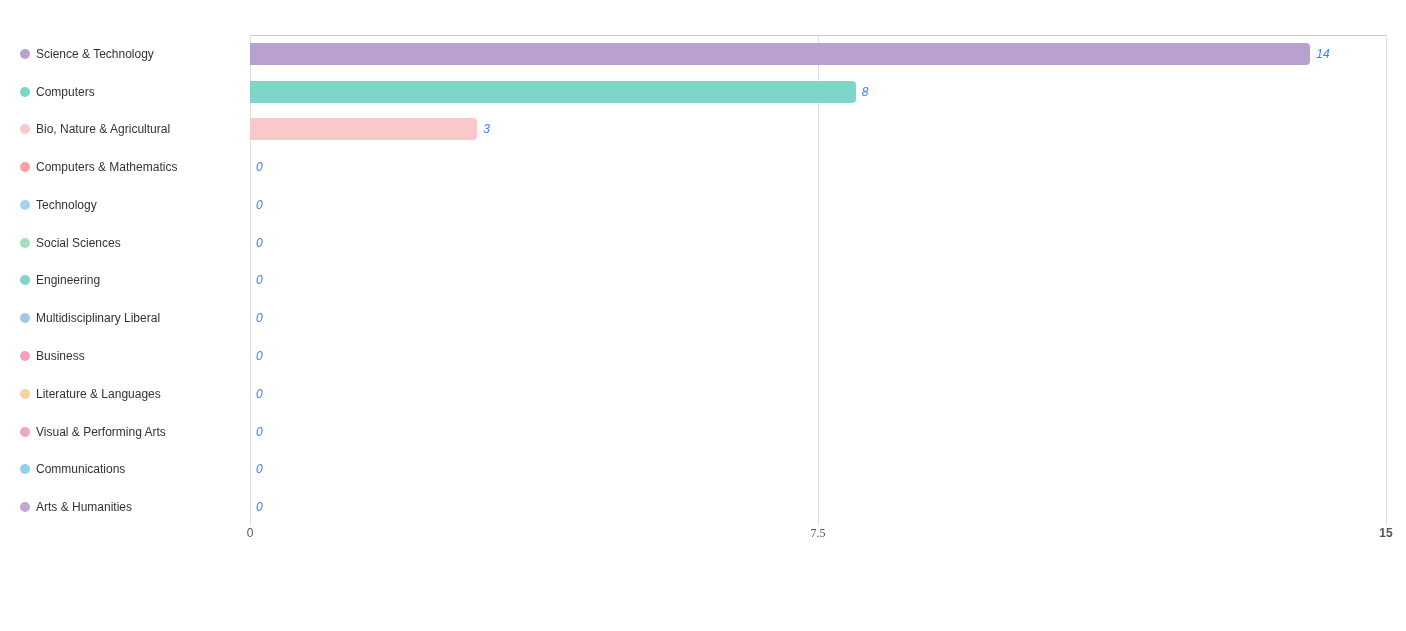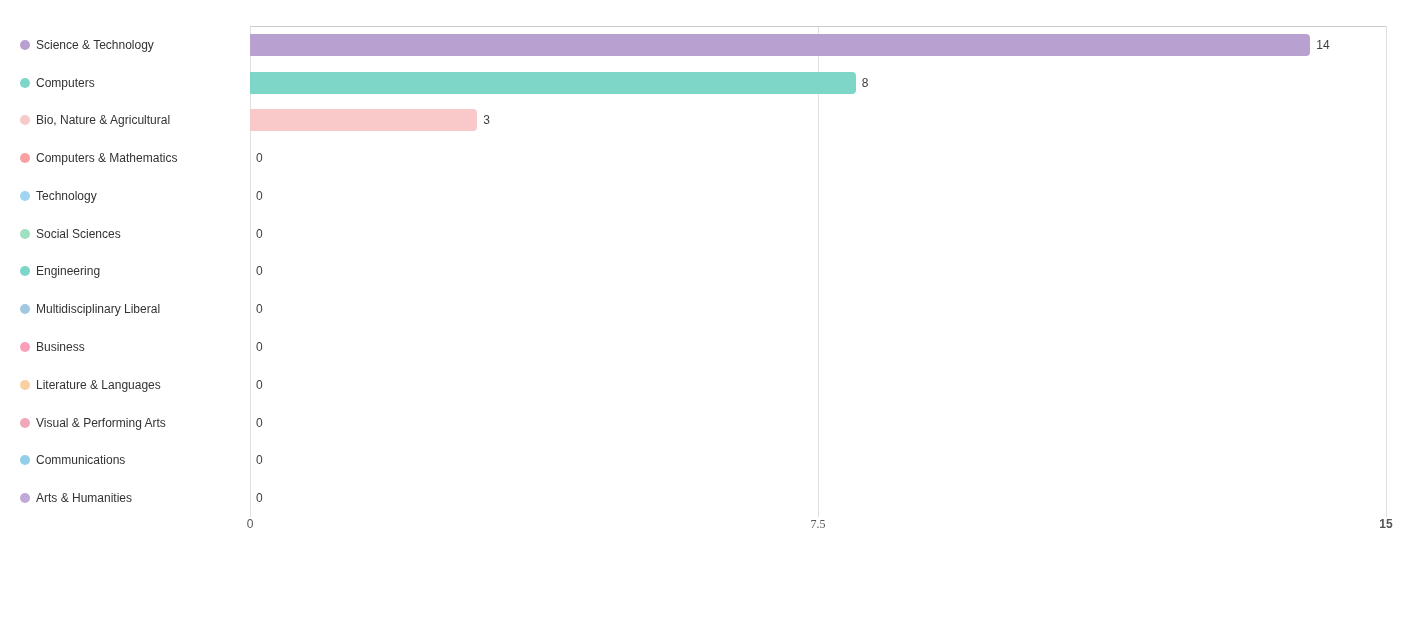--- a/index.html
+++ b/index.html
@@ -26,21 +26,21 @@
     }
     .chart-source {
       position: absolute;
       top: 20px;
       right: 20px;
       font-size: 12px;
       color: #666;
     }
     .chart-area {
       position: relative;
-      margin-top: 6px;
+      margin-top: 15px;
       width: 100%;
       height: calc(100% - 40px);
     }
     .bars-container {
       position: absolute;
       top: 0;
       left: 0;
       right: 0;
       bottom: 30px;
       display: flex;
@@ -78,22 +78,23 @@
       align-items: center;
     }
     .bar-fill {
       height: 22px;
       border-radius: 0 4px 4px 0;
       position: relative;
     }
     .bar-value {
       margin-left: 6px;
       font-size: 12px;
-      color: #404040;
+      color: #3b82f6;
       white-space: nowrap;
+      font-style: italic;
     }
     
     .grid-lines {
       position: absolute;
       top: 0;
       left: 230px;
       right: 0;
       bottom: 30px;
       pointer-events: none;
     }

